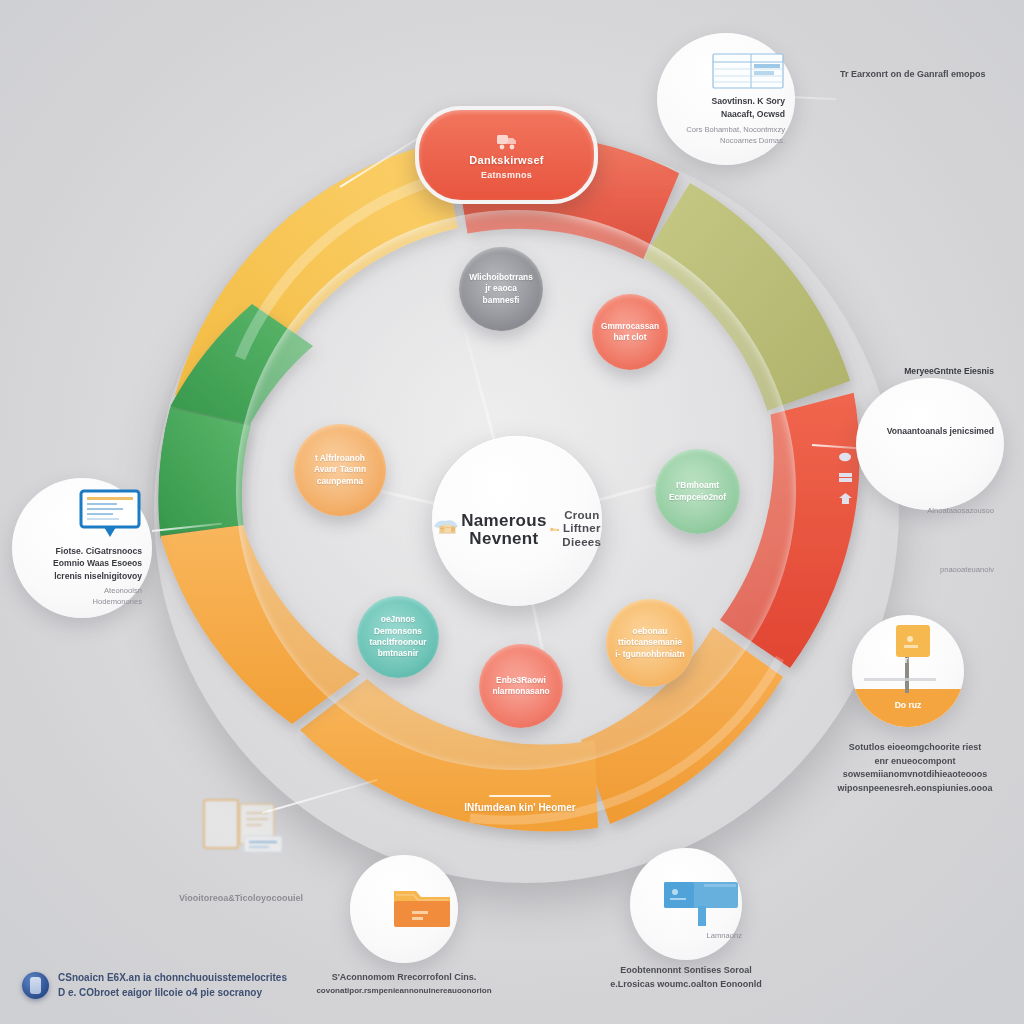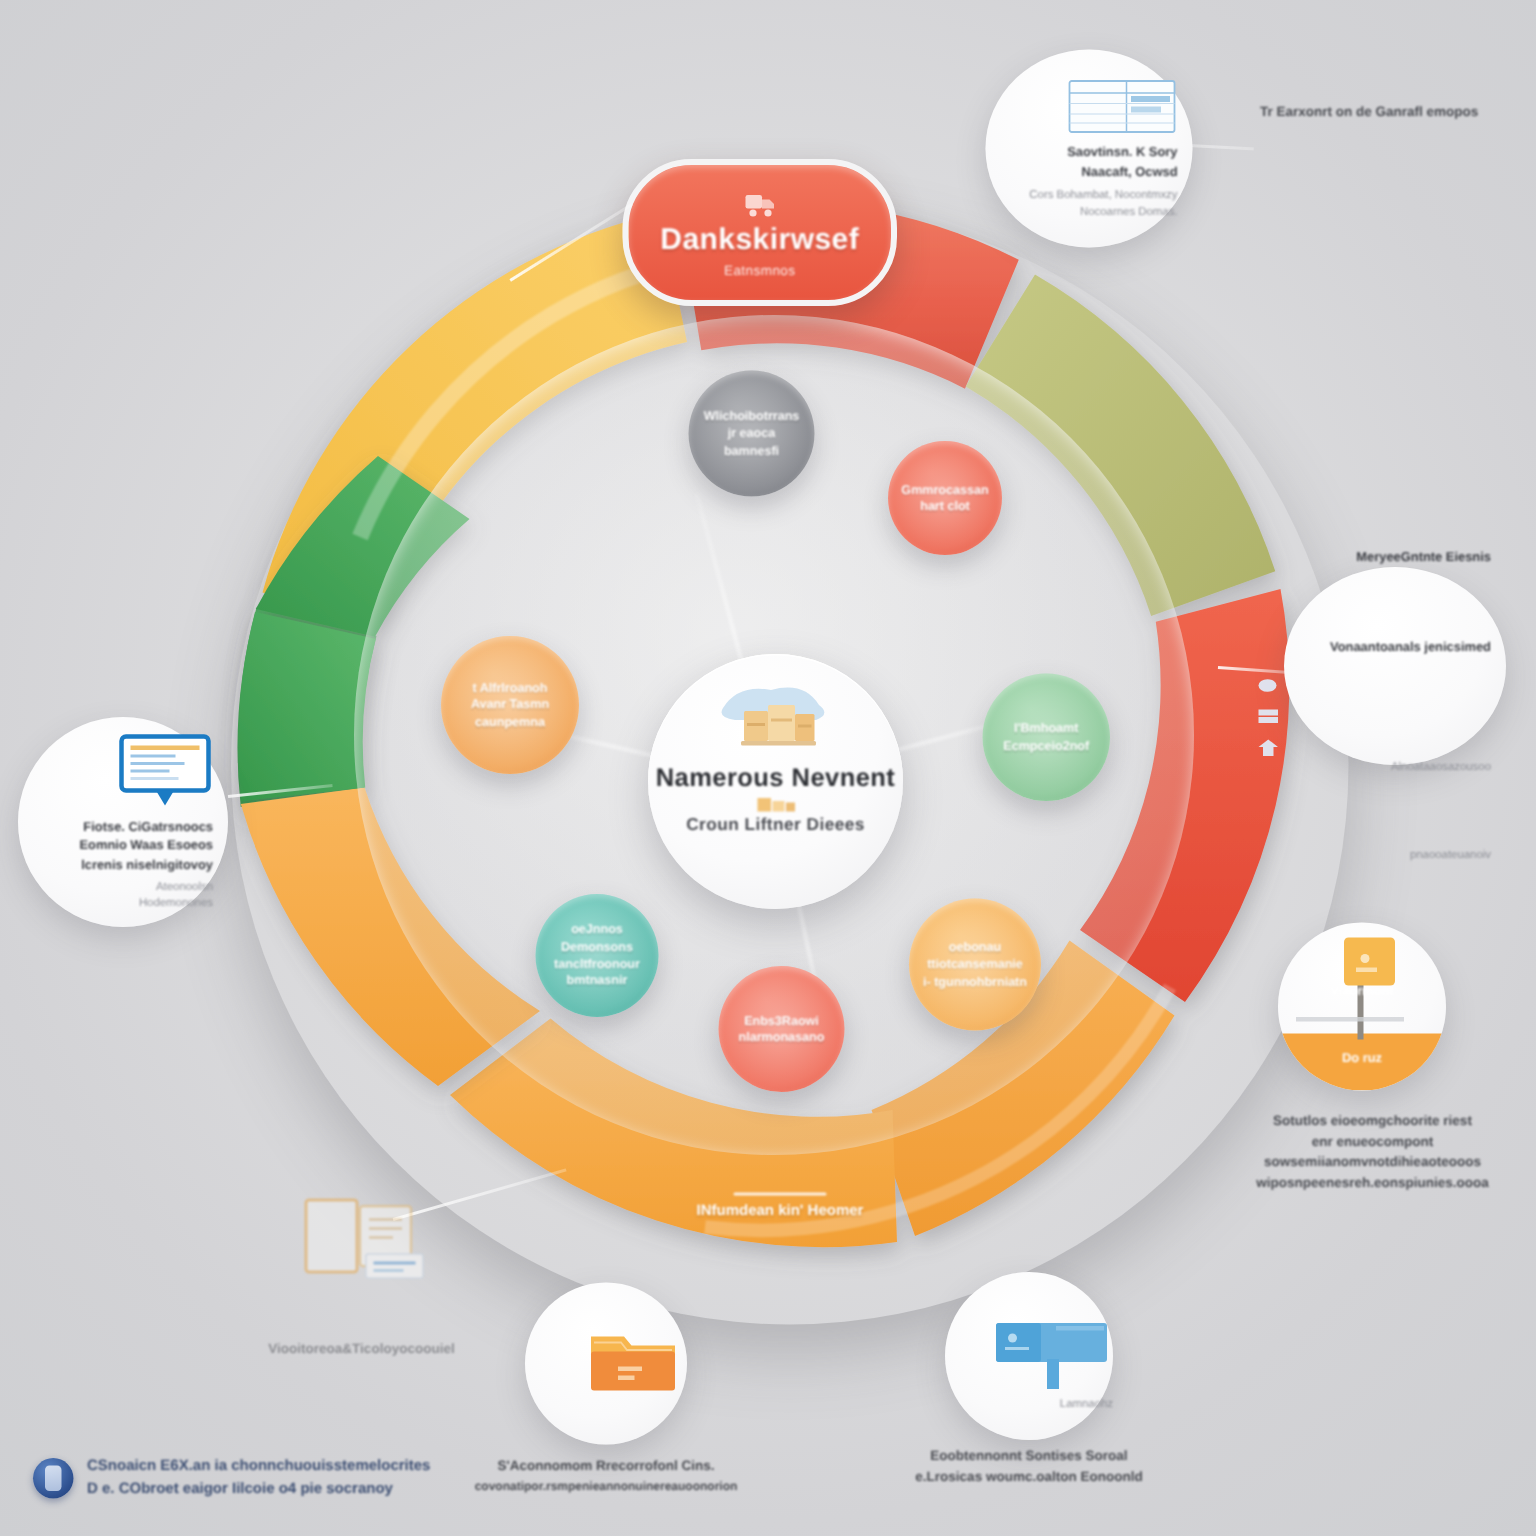--- a/index.html
+++ b/index.html
@@ -58,21 +58,21 @@
   }
 
   
   .hub{
     position:absolute;
     left:432px; top:436px;
     width:170px;height:170px;
     border-radius:50%;
     background:radial-gradient(circle at 40% 30%, #ffffff 0%, #fbfbfc 55%, #eeeef0 100%);
     box-shadow:0 10px 26px rgba(80,80,90,.28), inset 0 1px 0 #fff;
-    display:flex;flex-direction:column;align-items:center;justify-content:flex-start;
+    display:flex;flex-direction:row;align-items:center;justify-content:flex-start;
     padding-top:16px;
     box-sizing:border-box;
     text-align:center;
   }
   .hub-icon{width:86px;height:52px;position:relative;margin-bottom:4px;}
   .hub-title{
     font-size:17px;font-weight:700;color:#2f3136;
     line-height:1.05; margin-top:2px;
     text-shadow:0 1px 1px rgba(255,255,255,.9);
   }
@@ -252,22 +252,22 @@
               background:linear-gradient(180deg,#f2755d,#e8553f);
               border:4px solid #f4f4f5;
               box-shadow:0 9px 22px rgba(90,60,55,.30), inset 0 2px 4px rgba(255,255,255,.3);
               display:flex;flex-direction:column;align-items:center;justify-content:center;text-align:center;">
     <svg width="24" height="22" viewBox="0 0 24 22" style="opacity:.85;margin-bottom:2px;filter:blur(.5px);">
       <rect x="2" y="5" width="11" height="9" rx="1.5" fill="#fff" opacity=".85"></rect>
       <path d="M13 8h5l3 3v3h-8z" fill="#fff" opacity=".7"></path>
       <circle cx="7" cy="17" r="2.4" fill="#fff" opacity=".9"></circle>
       <circle cx="17" cy="17" r="2.4" fill="#fff" opacity=".9"></circle>
     </svg>
-    <div class="blur" style="font-size:20px;font-weight:700;color:#fff;line-height:1.1;text-shadow:0 1px 2px rgba(140,50,35,.4);">Dankskirwsef</div>
-    <div class="blur" style="font-size:9px;color:rgba(255,255,255,.9);margin-top:4px;">Eatnsmnos</div>
+    <div class="blur" style="font-size:11px;font-weight:700;color:#fff;line-height:1.1;text-shadow:0 1px 2px rgba(140,50,35,.4);">Dankskirwsef</div>
+    <div class="blur" style="font-size:9px;color:rgba(255,255,255,.9);margin-top:4px;font-weight:bold;">Eatnsmnos</div>
   </div>
 
   <div class="hub">
     <svg class="hub-icon" viewBox="0 0 86 52" style="filter:blur(.5px);">
       <path d="M8 20 Q18 4 40 8 Q62 2 72 18 Q80 24 70 28 L16 28 Q4 26 8 20Z" fill="#bcd8ee" opacity=".75"></path>
       <rect x="22" y="22" width="16" height="20" rx="1" fill="#f0c98a"></rect>
       <rect x="38" y="18" width="18" height="24" rx="1" fill="#f5d9a6"></rect>
       <rect x="56" y="24" width="13" height="18" rx="1" fill="#eec07c"></rect>
       <rect x="24" y="30" width="12" height="2" fill="#dcae6a"></rect>
       <rect x="40" y="27" width="14" height="2" fill="#e3ba7a"></rect>

